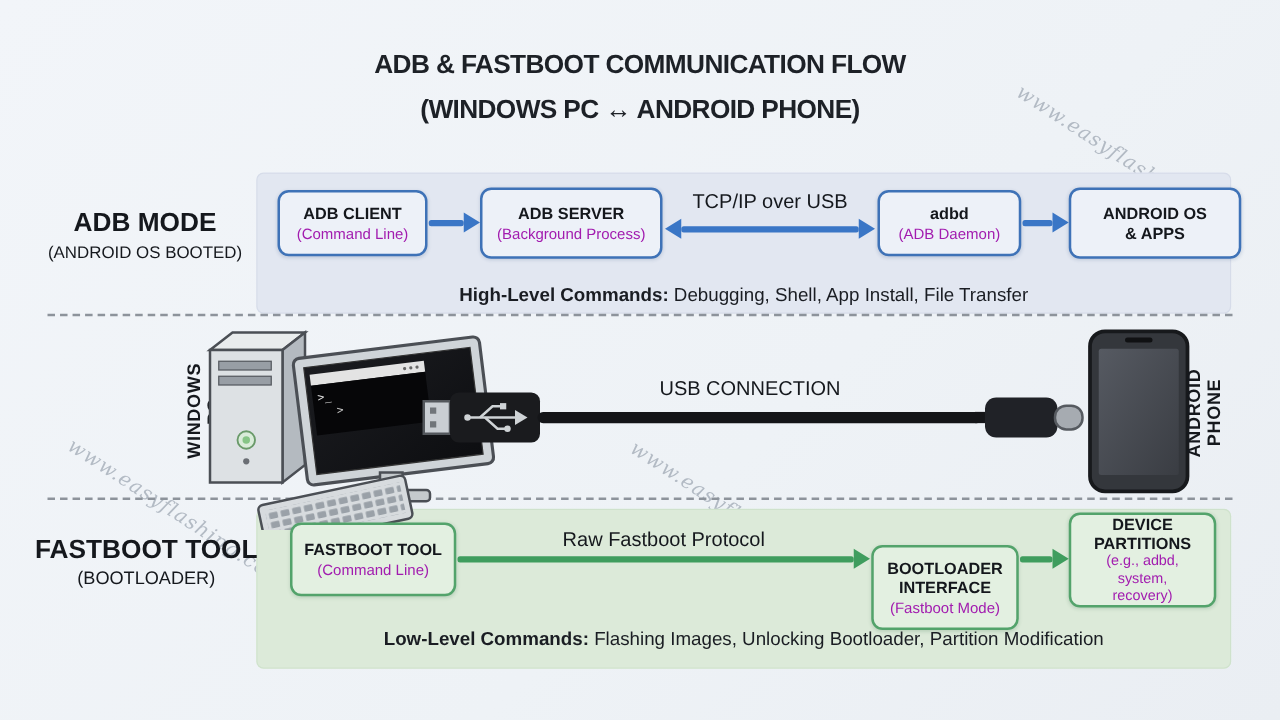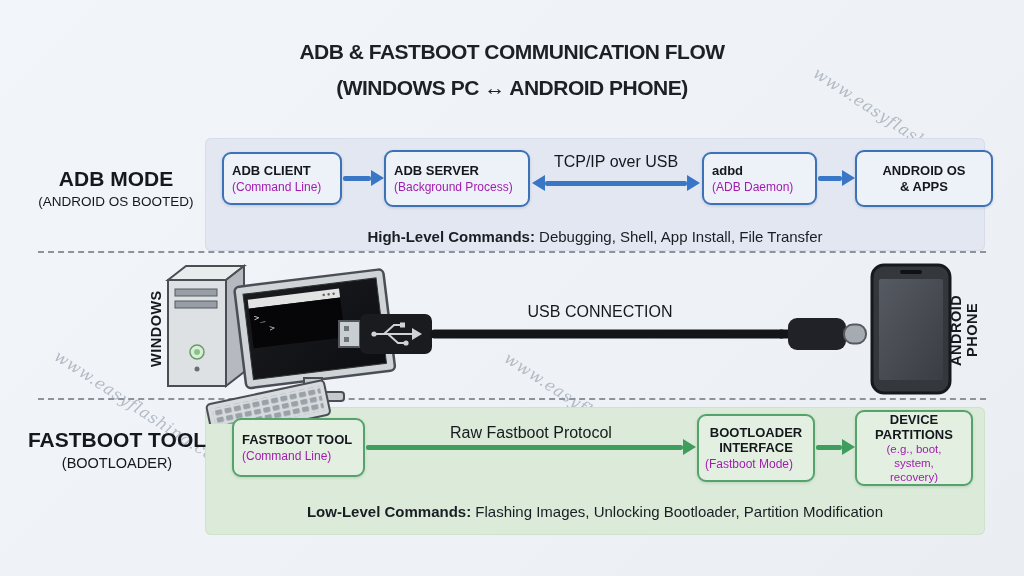--- a/index.html
+++ b/index.html
@@ -23,21 +23,21 @@
 
   
   .dash { left:38px; width:948px; border-top:2px dashed #8d939b; height:0; }
 
   
   .mode { text-align:center; color:#15181d; }
   .mode .m1 { font-weight:bold; font-size:21px; line-height:25px; }
   .mode .m2 { font-size:13.5px; line-height:18px; margin-top:2px; }
 
   
-  .node { display:flex; flex-direction:column; align-items:flex-start; justify-content:center;
+  .node { display:flex; flex-direction:column; align-items:center; justify-content:center;
           text-align:center; border-radius:9px; line-height:1.18; padding:3px 8px; }
   .node.blue  { background:#edf1f8; border:2px solid #3e72b7; box-shadow:0 1px 3px rgba(40,70,120,.18); }
   .node.green { background:#e3f0e1; border:2px solid #53a36b; box-shadow:0 1px 3px rgba(40,100,60,.18); }
   .node .t { font-weight:bold; font-size:13px; color:#14171c; }
   .node .s { font-size:12px; color:#a21caf; margin-top:1px; }
 
   
   .arrow { display:flex; align-items:center; height:16px; }
   .arrow.blue  { color:#3a76c6; }
   .arrow.green { color:#3f9d5e; }
@@ -218,32 +218,32 @@
     <div class="t">FASTBOOT TOOL</div>
     <div class="s">(Command Line)</div>
   </div>
 
   <div class="abs flow-label" style="left:366px; top:424px; width:330px;">Raw Fastboot Protocol</div>
   <div class="abs arrow green" style="left:366px; top:439px; width:330px;">
     <div class="shaft"></div>
       <div class="head-r"></div>
   </div>
 
-  <div class="abs node green" style="left:697px; top:414px; width:118px; height:68px; padding:3px 6px;">
+  <div class="abs node green" style="left:697px; top:436px; width:118px; height:68px; padding:3px 6px;">
     <div class="t">BOOTLOADER INTERFACE</div>
     <div class="s">(Fastboot Mode)</div>
   </div>
 
   <div class="abs arrow green" style="left:816px; top:439px; width:39px;">
     <div class="shaft"></div>
       <div class="head-r"></div>
   </div>
 
   <div class="abs node green" style="left:855px; top:410px; width:118px; height:76px; padding:3px 17px;">
     <div class="t">DEVICE PARTITIONS</div>
-    <div class="s" style="font-size:11.5px;">(e.g., boot, system, recovery)</div>
+    <div class="s" style="font-size:11.5px;">(e.g., adbd, system, recovery)</div>
   </div>
 
   <div class="abs cmds" style="left:205px; top:503px; width:780px;">
     <b>Low-Level Commands:</b><span> Flashing Images, Unlocking Bootloader, Partition Modification</span>
   </div>
 
 </div>
 
 </body></html>

